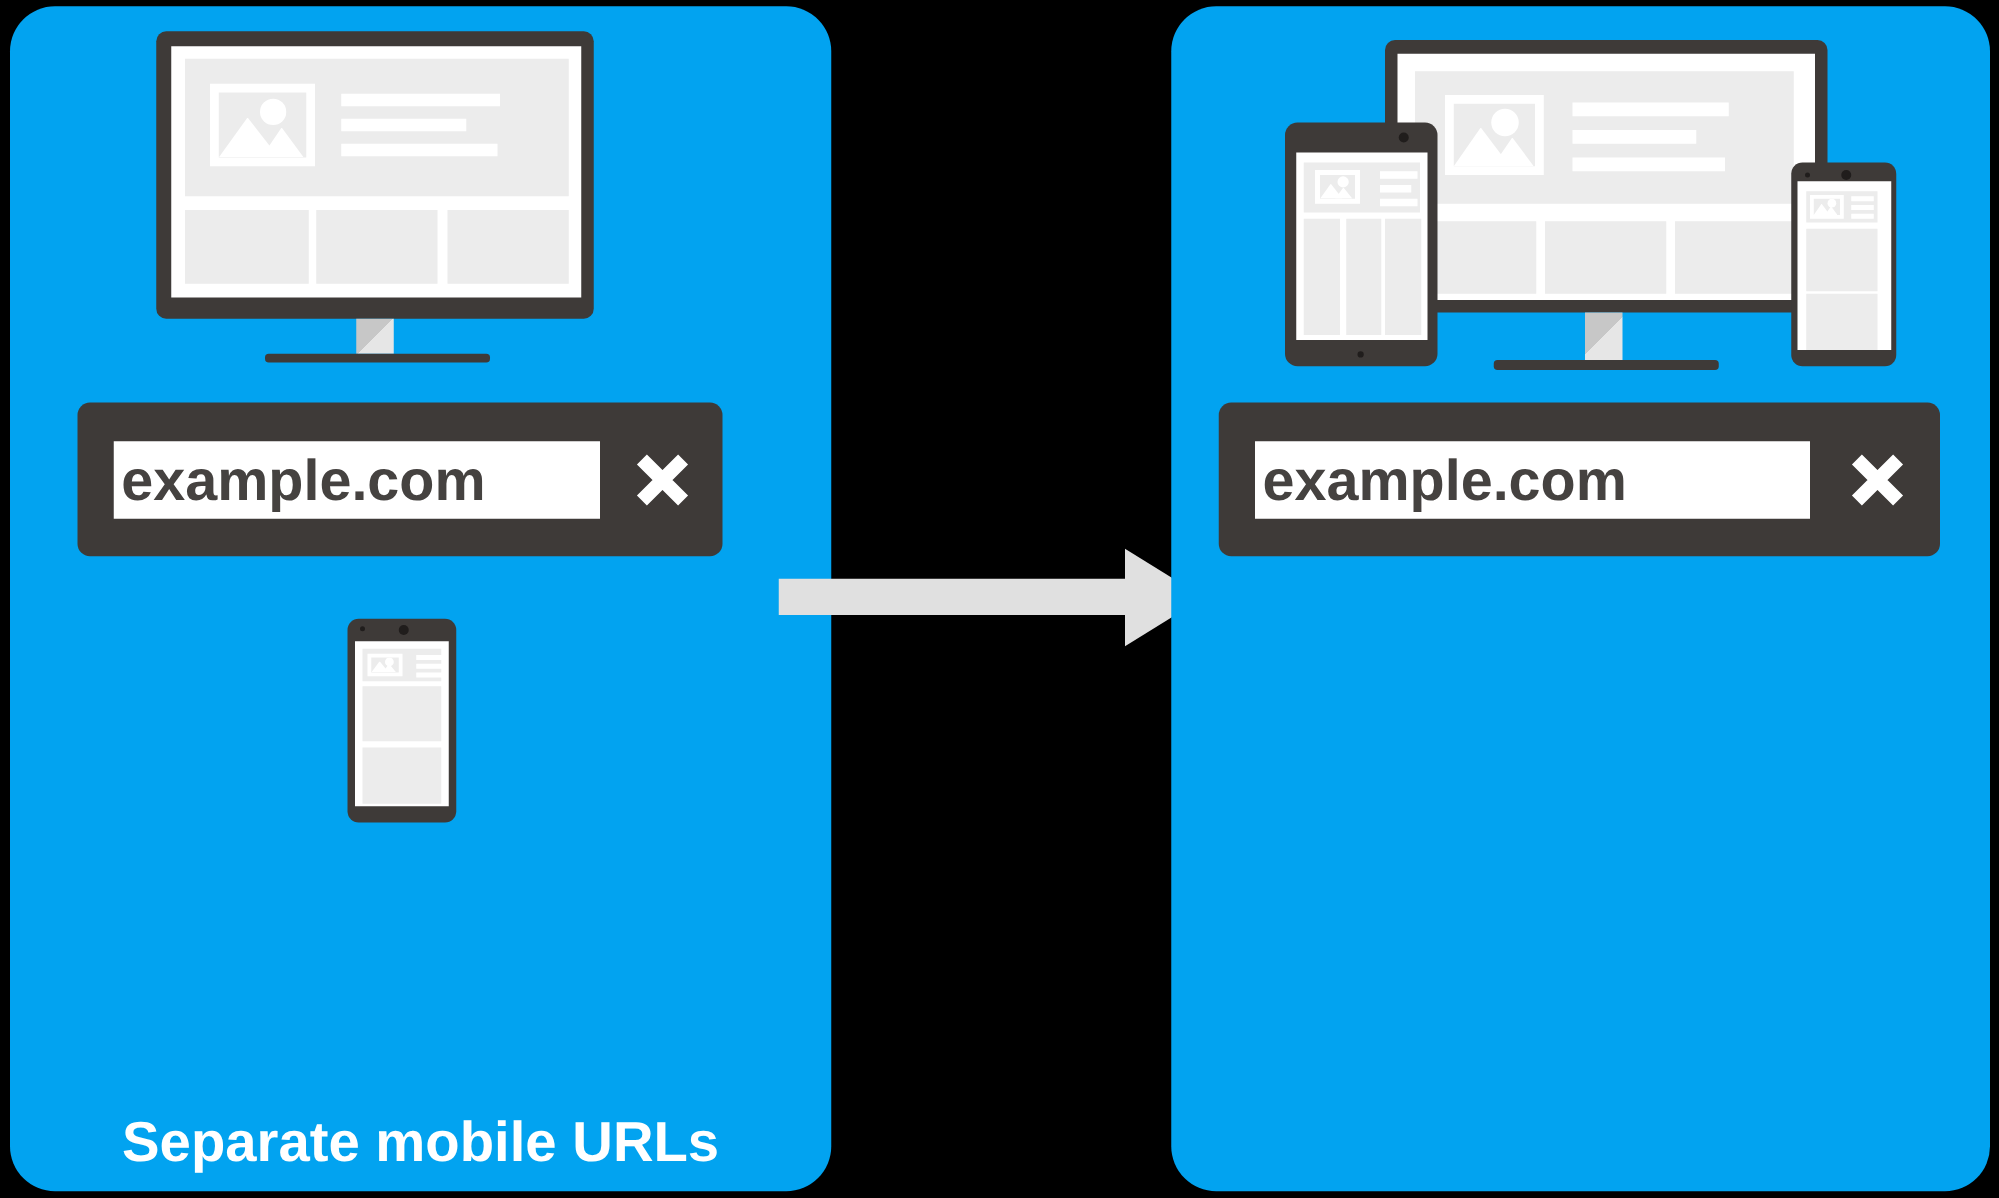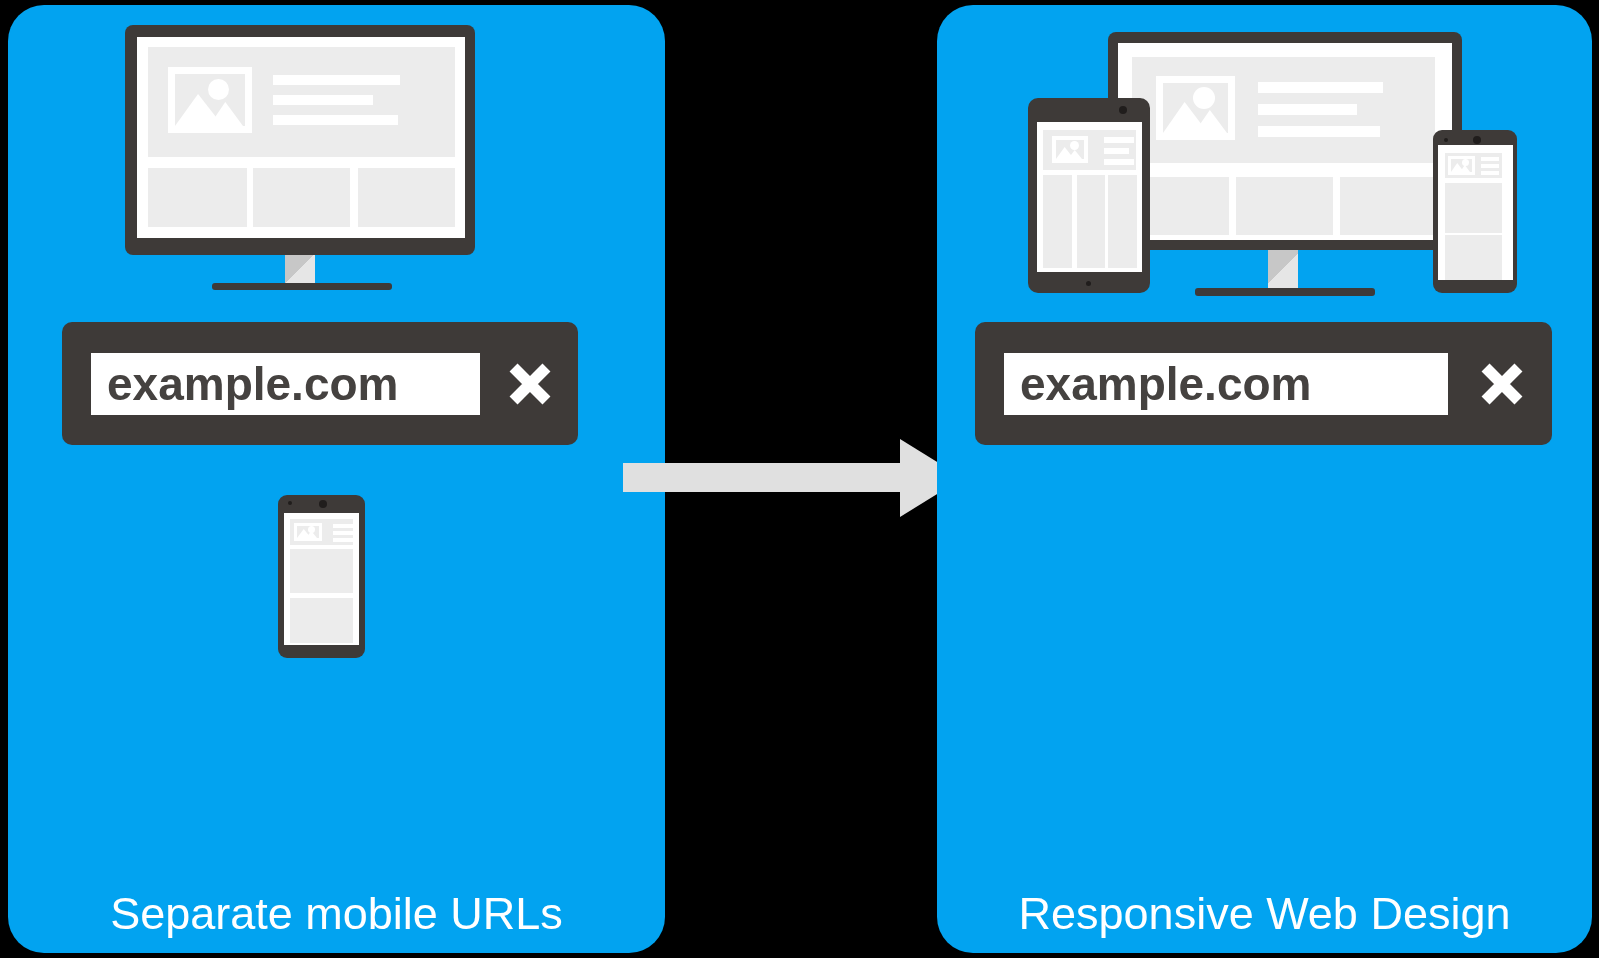--- a/index.html
+++ b/index.html
@@ -14,24 +14,24 @@
   .blk{position:absolute;background:var(--gray);}
   .tl{position:absolute;background:#fff;}
   .dot{position:absolute;background:var(--dot);border-radius:50%;}
   .imgph{position:absolute;box-sizing:border-box;border-style:solid;border-color:#fff;background:var(--gray);overflow:hidden;}
   .imgph .sun{position:absolute;background:#fff;border-radius:50%;}
   .imgph .mtn{position:absolute;bottom:0;background:#fff;clip-path:polygon(48% 0,0 100%,100% 100%);}
   .neck{position:absolute;background:linear-gradient(135deg,#c7c7c7 0 50%,#e6e6e6 50% 100%);}
   .base{position:absolute;background:var(--dark);border-radius:3px;}
   .addrbar{position:absolute;background:var(--dark);border-radius:10px;height:123px;}
   .field{position:absolute;left:29px;top:31px;height:62px;background:#fff;display:flex;align-items:center;
-         padding-left:16px;box-sizing:border-box;}
+         padding-left:6px;box-sizing:border-box;}
   .urltext{font-size:46px;font-weight:bold;color:var(--urltxt);white-space:nowrap;}
   .close{position:absolute;top:35px;width:54px;height:54px;display:flex;align-items:center;justify-content:center;cursor:pointer;}
-  .caption{position:absolute;left:0;width:100%;text-align:center;color:#fff;font-weight:normal;
+  .caption{position:absolute;left:0;width:100%;text-align:center;color:#fff;font-weight:bold;
            font-size:45px;line-height:60px;}
   .arrow-shaft{position:absolute;left:623px;top:463px;width:277px;height:29px;background:var(--arrow);}
   .arrow-head{position:absolute;left:900px;top:439px;width:0;height:0;
               border-top:39px solid transparent;border-bottom:39px solid transparent;
               border-left:63px solid var(--arrow);}
   .screen{position:absolute;background:#fff;}
   .devframe{position:absolute;background:var(--dark);}
 </style>
 </head>
 <body>
@@ -164,16 +164,15 @@
       <div class="field" style="width:444px;">
         <span class="urltext">example.com</span>
       </div>
       <div class="close" style="left:500px;">
         <svg width="52" height="52" viewBox="0 0 24 24">
           <path d="M4.4 4.4 L19.6 19.6 M19.6 4.4 L4.4 19.6" stroke="#ffffff" stroke-width="5.2" fill="none"></path>
         </svg>
       </div>
     </div>
 
-    <div class="caption" style="top:879px;">Responsive Web Design</div>
   </section>
 
 </div>
 
 </body></html>

